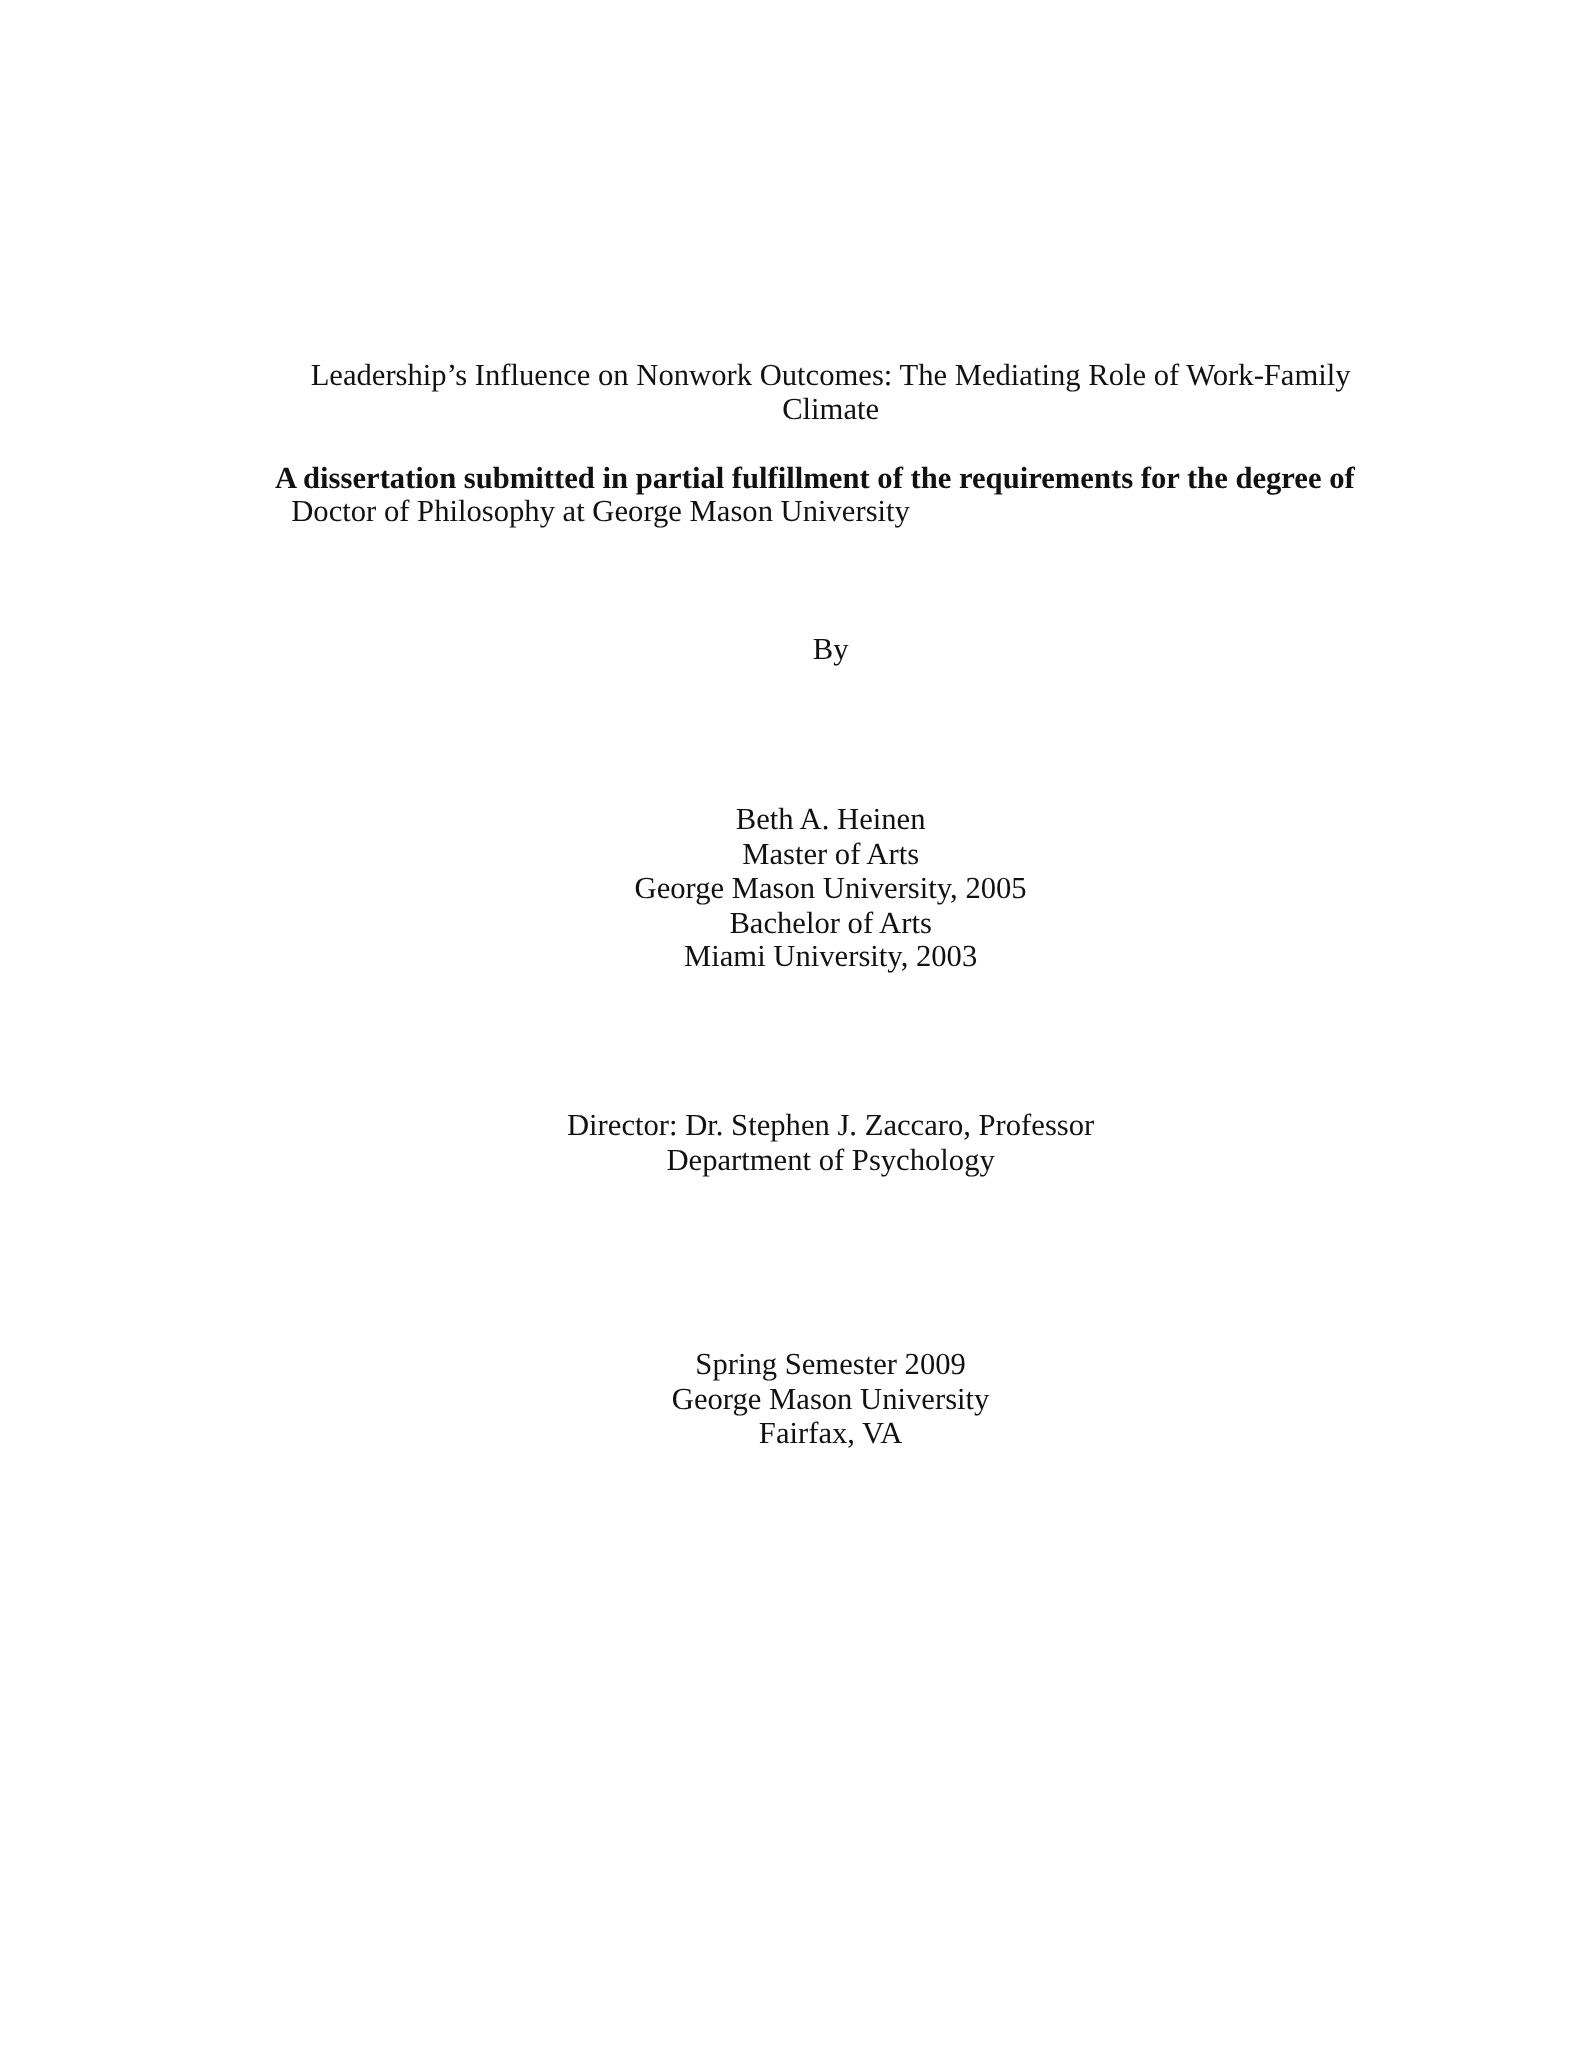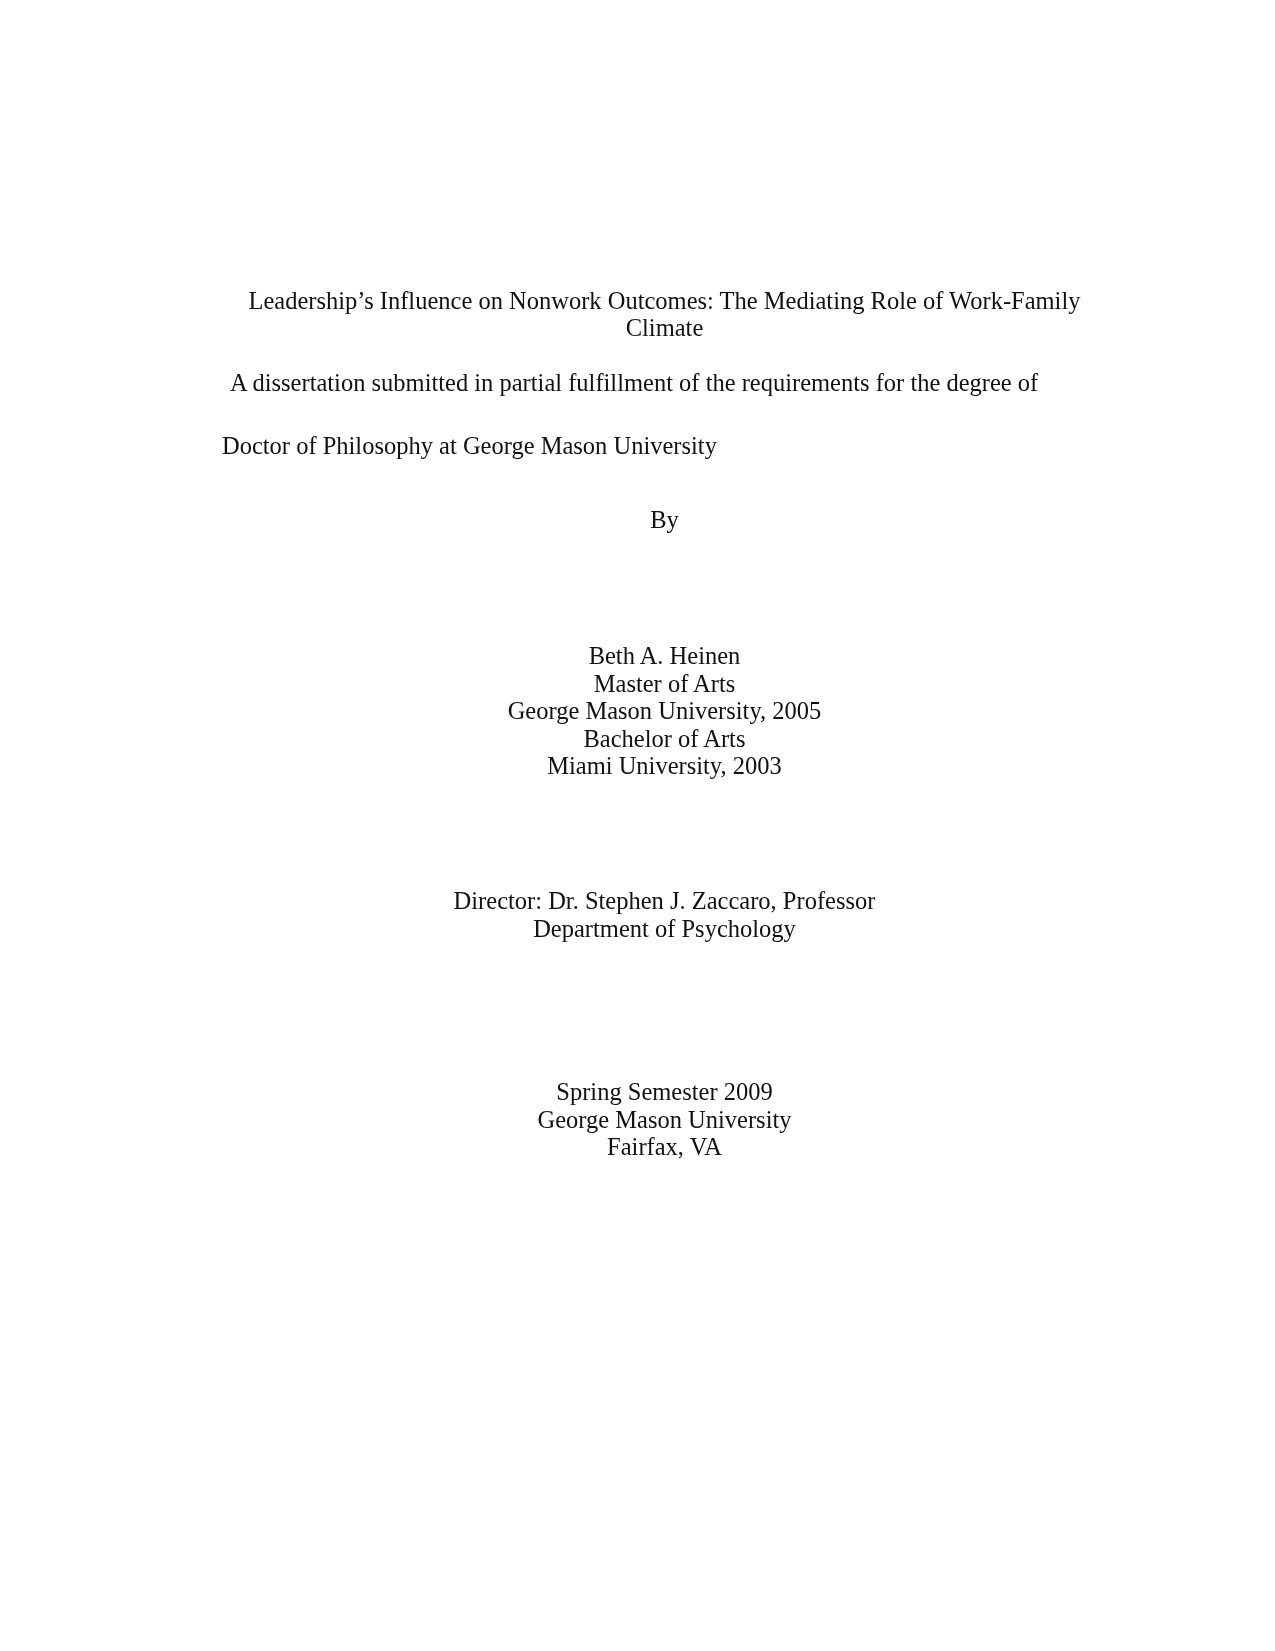--- a/index.html
+++ b/index.html
@@ -11,22 +11,22 @@
     .block div { font-size: 24.5px; line-height: 27.5px; white-space: nowrap; }
   </style>
 </head>
 <body>
 
 <div>
 
   <div class="line center" style="top:287px; left:27px;">Leadership’s Influence on Nonwork Outcomes:  The Mediating Role of Work-Family</div>
   <div class="line center" style="top:314px; left:27px;">Climate</div>
 
-  <div class="line" style="top:369px; left:230px;">A dissertation submitted in partial fulfillment of the requirements for the degree of</div>
-  <div class="line" style="top:396px; left:222px;margin-top:36px;">Doctor of Philosophy at George Mason University</div>
+  <div class="line" style="top:369px; left:220px;font-weight:bold;">A dissertation submitted in partial fulfillment of the requirements for the degree of</div>
+  <div class="line" style="top:396px; left:233px;">Doctor of Philosophy at George Mason University</div>
 
   <div class="line center" style="top:506px; left:27px;">By</div>
 
   <div class="block" style="top:642px; left:27px;">
     <div>Beth A. Heinen</div>
     <div>Master of Arts</div>
     <div>George Mason University, 2005</div>
     <div>Bachelor of Arts</div>
     <div>Miami University, 2003</div>
   </div>

